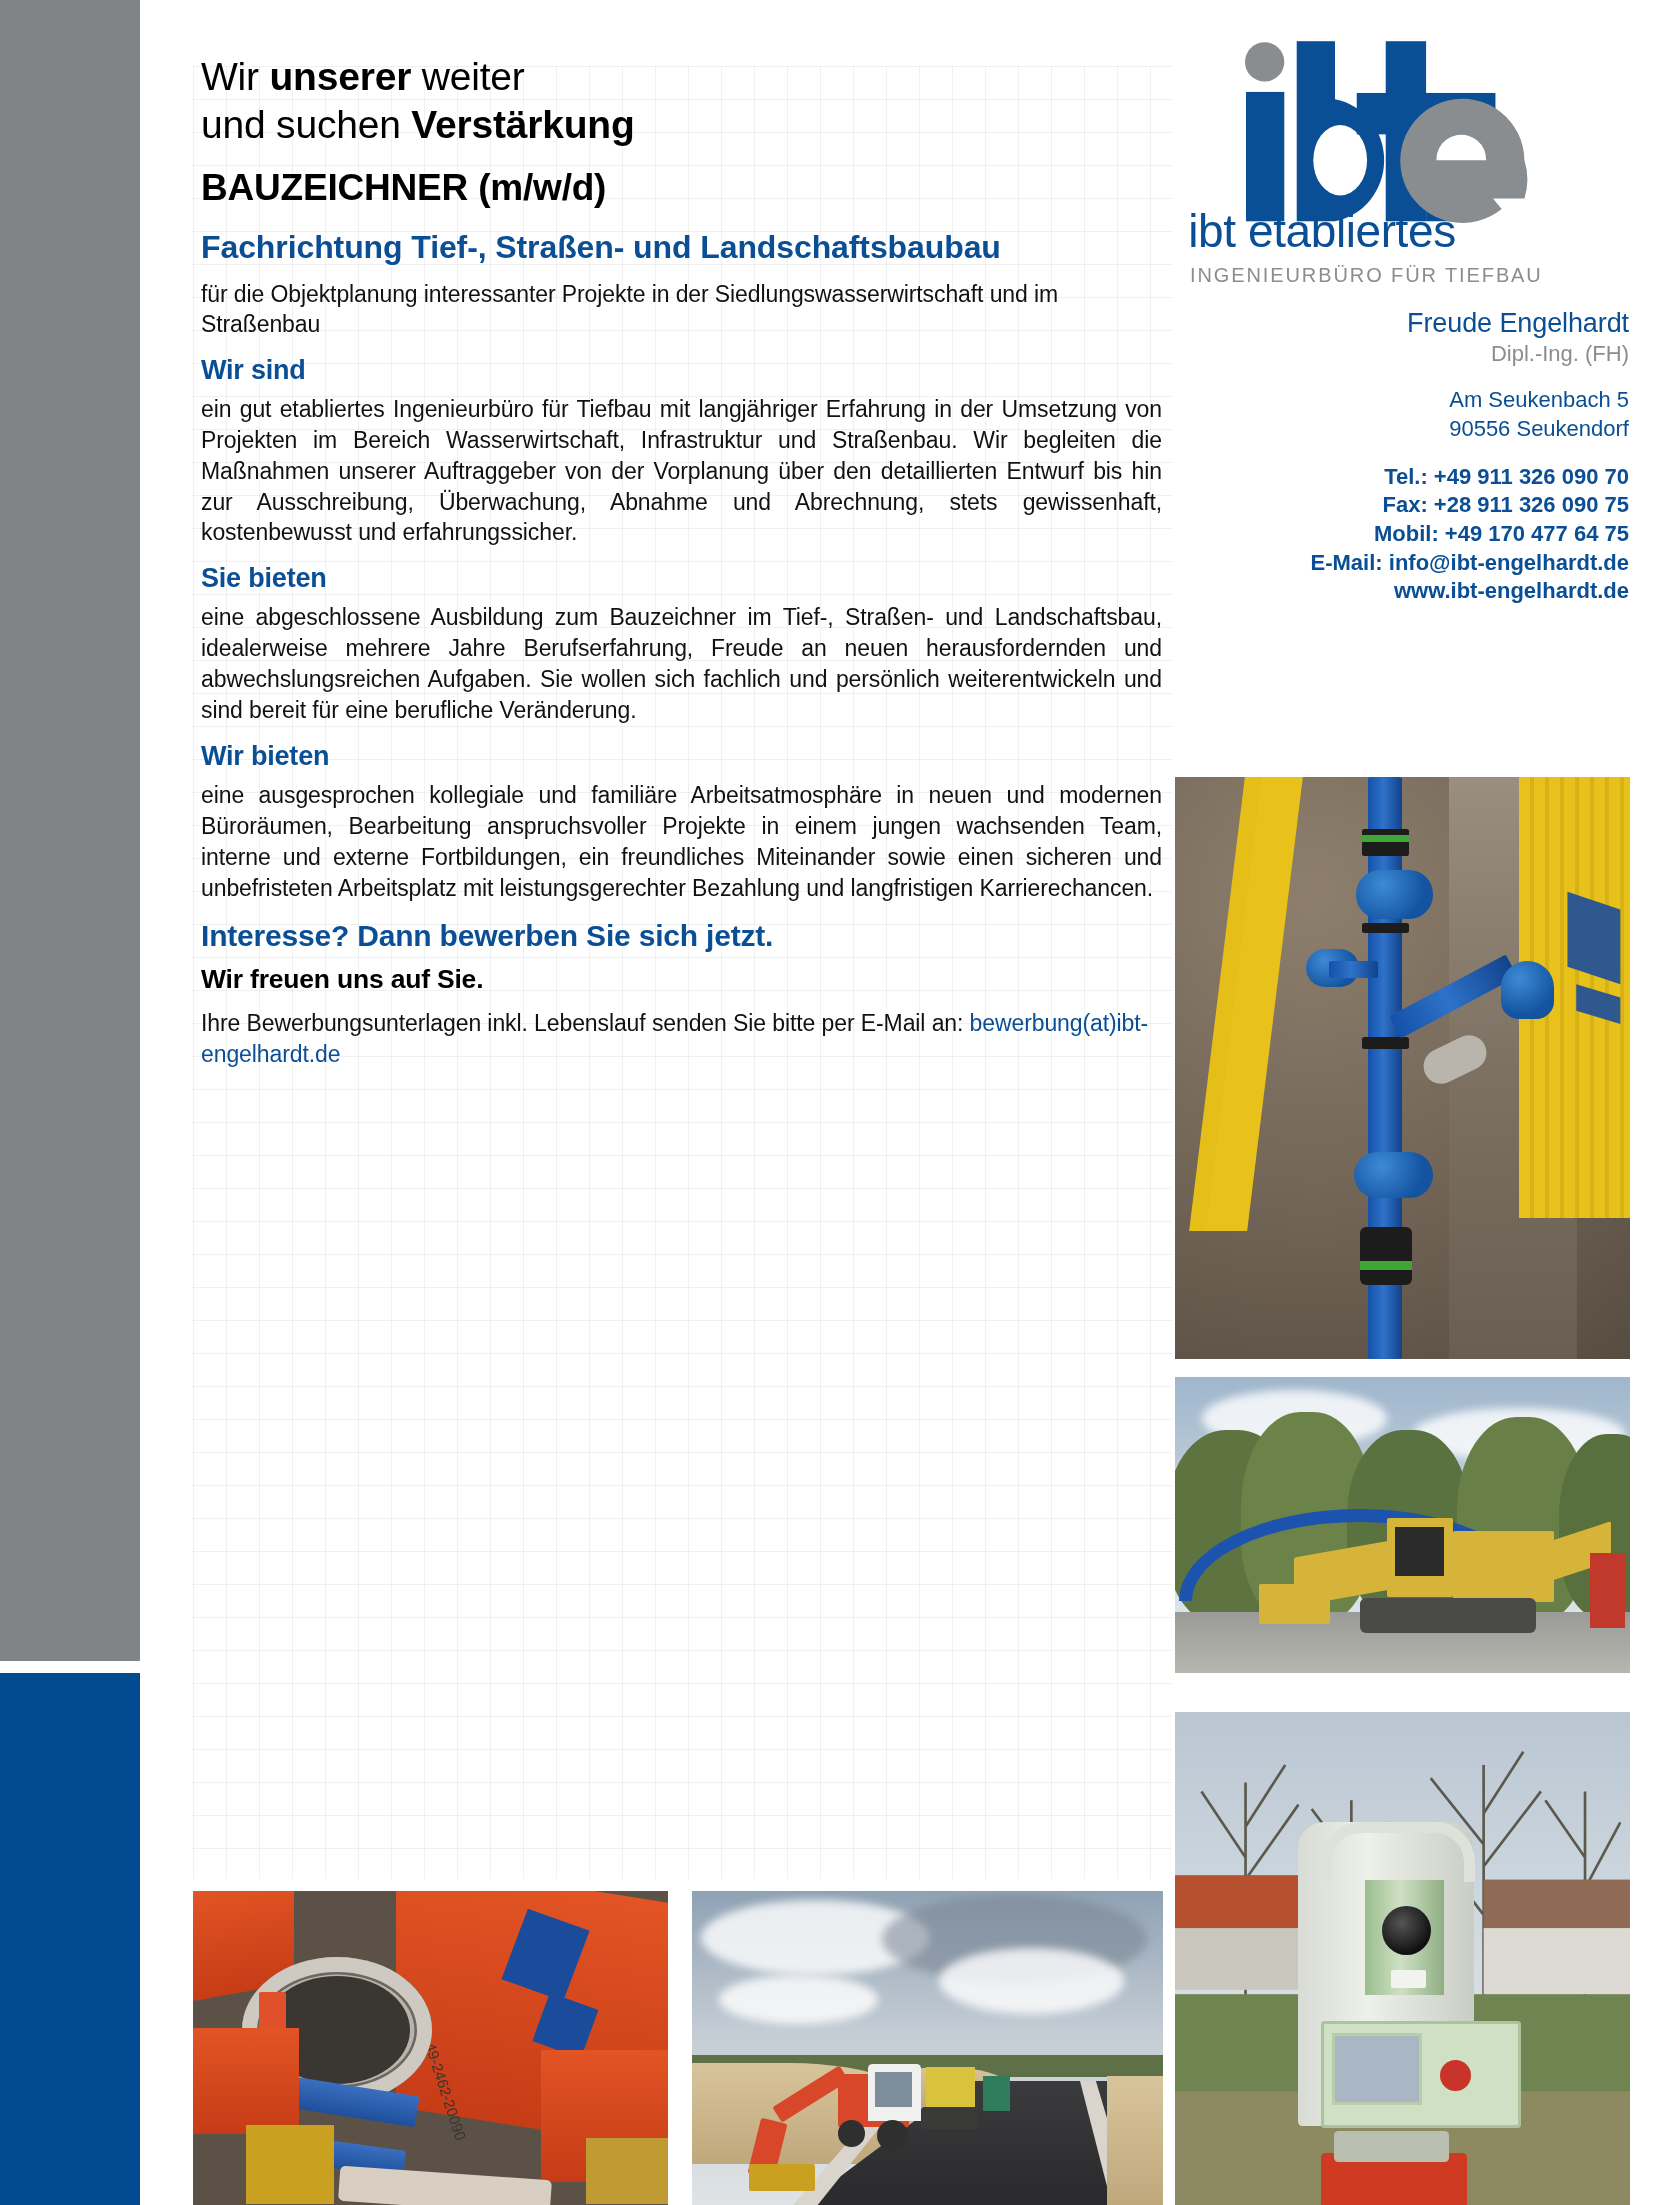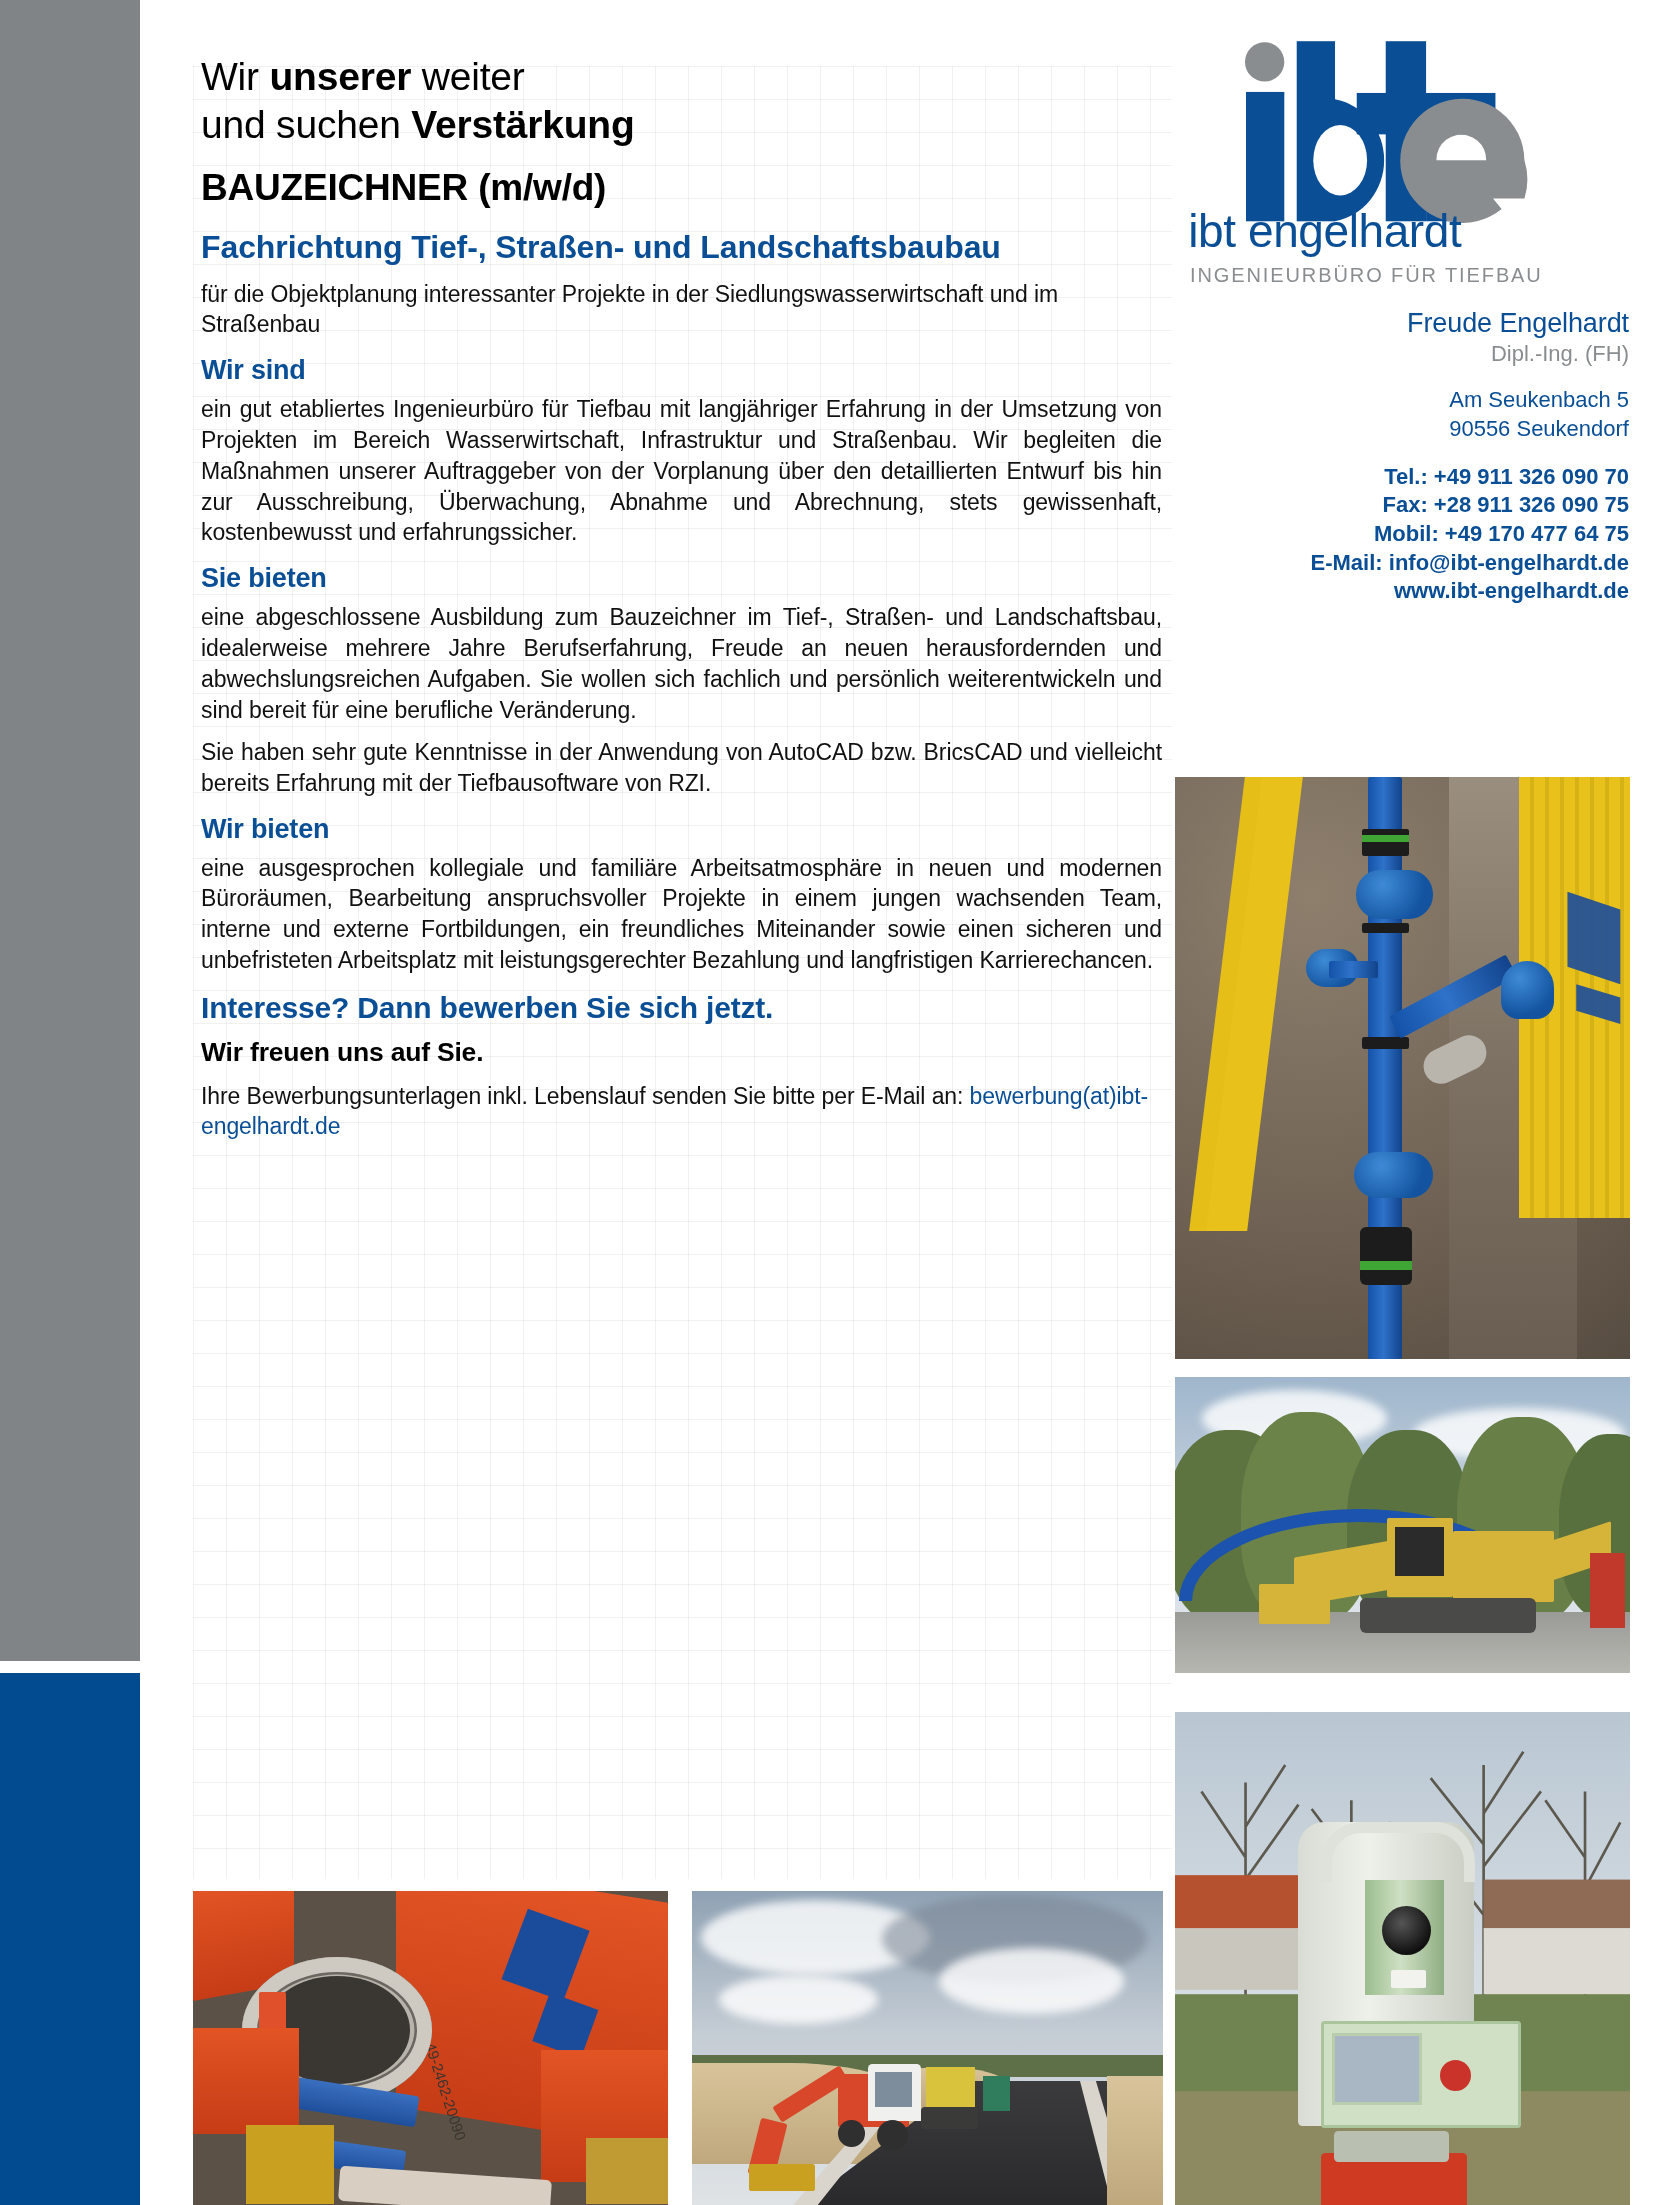--- a/index.html
+++ b/index.html
@@ -168,21 +168,20 @@
 
     <div class="job-title">BAUZEICHNER (m/w/d)</div>
     <div class="job-sub">Fachrichtung Tief-, Straßen- und Landschaftsbaubau</div>
     <div class="intro">für die Objektplanung interessanter Projekte in der Siedlungswasserwirtschaft und im Straßenbau</div>
 
     <h2 class="sec">Wir sind</h2>
     <p class="body last">ein gut etabliertes Ingenieurbüro für Tiefbau mit langjähriger Erfahrung in der Umsetzung von Projekten im Bereich Wasserwirtschaft, Infrastruktur und Straßenbau. Wir begleiten die Maßnahmen unserer Auftraggeber von der Vorplanung über den detaillierten Entwurf bis hin zur Ausschreibung, Überwachung, Abnahme und Abrechnung, stets gewissenhaft, kostenbewusst und erfahrungssicher.</p>
 
     <h2 class="sec">Sie bieten</h2>
     <p class="body">eine abgeschlossene Ausbildung zum Bauzeichner im Tief-, Straßen- und Landschaftsbau, idealerweise mehrere Jahre Berufserfahrung, Freude an neuen  herausfordernden und abwechslungsreichen Aufgaben. Sie wollen sich fachlich und persönlich weiterentwickeln und sind bereit für eine berufliche Veränderung.</p>
-    <p class="body last">Sie haben sehr gute Kenntnisse in der Anwendung von AutoCAD bzw. BricsCAD und vielleicht bereits Erfahrung mit der Tiefbausoftware von RZI.</p>
 
     <h2 class="sec">Wir bieten</h2>
     <p class="body last">eine ausgesprochen kollegiale und familiäre Arbeitsatmosphäre in neuen und modernen Büroräumen, Bearbeitung anspruchsvoller Projekte in einem jungen wachsenden Team, interne und externe Fortbildungen, ein freundliches Miteinander sowie einen sicheren und unbefristeten Arbeitsplatz mit leistungsgerechter Bezahlung und langfristigen Karrierechancen.</p>
 
     <div class="cta-blue">Interesse? Dann bewerben Sie sich jetzt.</div>
     <div class="cta-black">Wir freuen uns auf Sie.</div>
 
     <div class="apply"><span>Ihre Bewerbungsunterlagen inkl. Lebenslauf senden Sie bitte per E-Mail an: </span><span class="mail">bewerbung(at)ibt-engelhardt.de</span></div>
   </div>
 
@@ -197,21 +196,21 @@
         <rect x="62" y="6" width="37" height="174" fill="#0A4E96"></rect>
         <path d="M99 62 a58 60 0 0 1 0 118 z" fill="#0A4E96"></path>
         <ellipse cx="104" cy="121" rx="26" ry="34" fill="#fff"></ellipse>
 
         <rect x="148" y="6" width="39" height="174" fill="#0A4E96"></rect>
         <rect x="120" y="56" width="134" height="40" fill="#0A4E96"></rect>
         <path d="M187 150 a46 38 0 0 0 42 30 l0 0 l-42 0 z" fill="#0A4E96"></path>
 
         <path d="M282 121 a60 60 0 1 0 -22 47 l-24 -29 a24 24 0 1 1 9 -18 l-52 0 0 37 89 0 a62 62 0 0 0 0 -37 z" fill="#8A8D8F"></path>
       </svg>
-      <div class="logo-word">ibt engelhardt</div>
+      <div class="logo-word">ibt etabliertes</div>
       <div class="logo-tag">INGENIEURBÜRO FÜR TIEFBAU</div>
     </div>
 
     <div class="person">Freude Engelhardt</div>
     <div class="degree">Dipl.-Ing. (FH)</div>
 
     <div class="addr">
       <div>Am Seukenbach 5</div>
       <div>90556 Seukendorf</div>
     </div>

